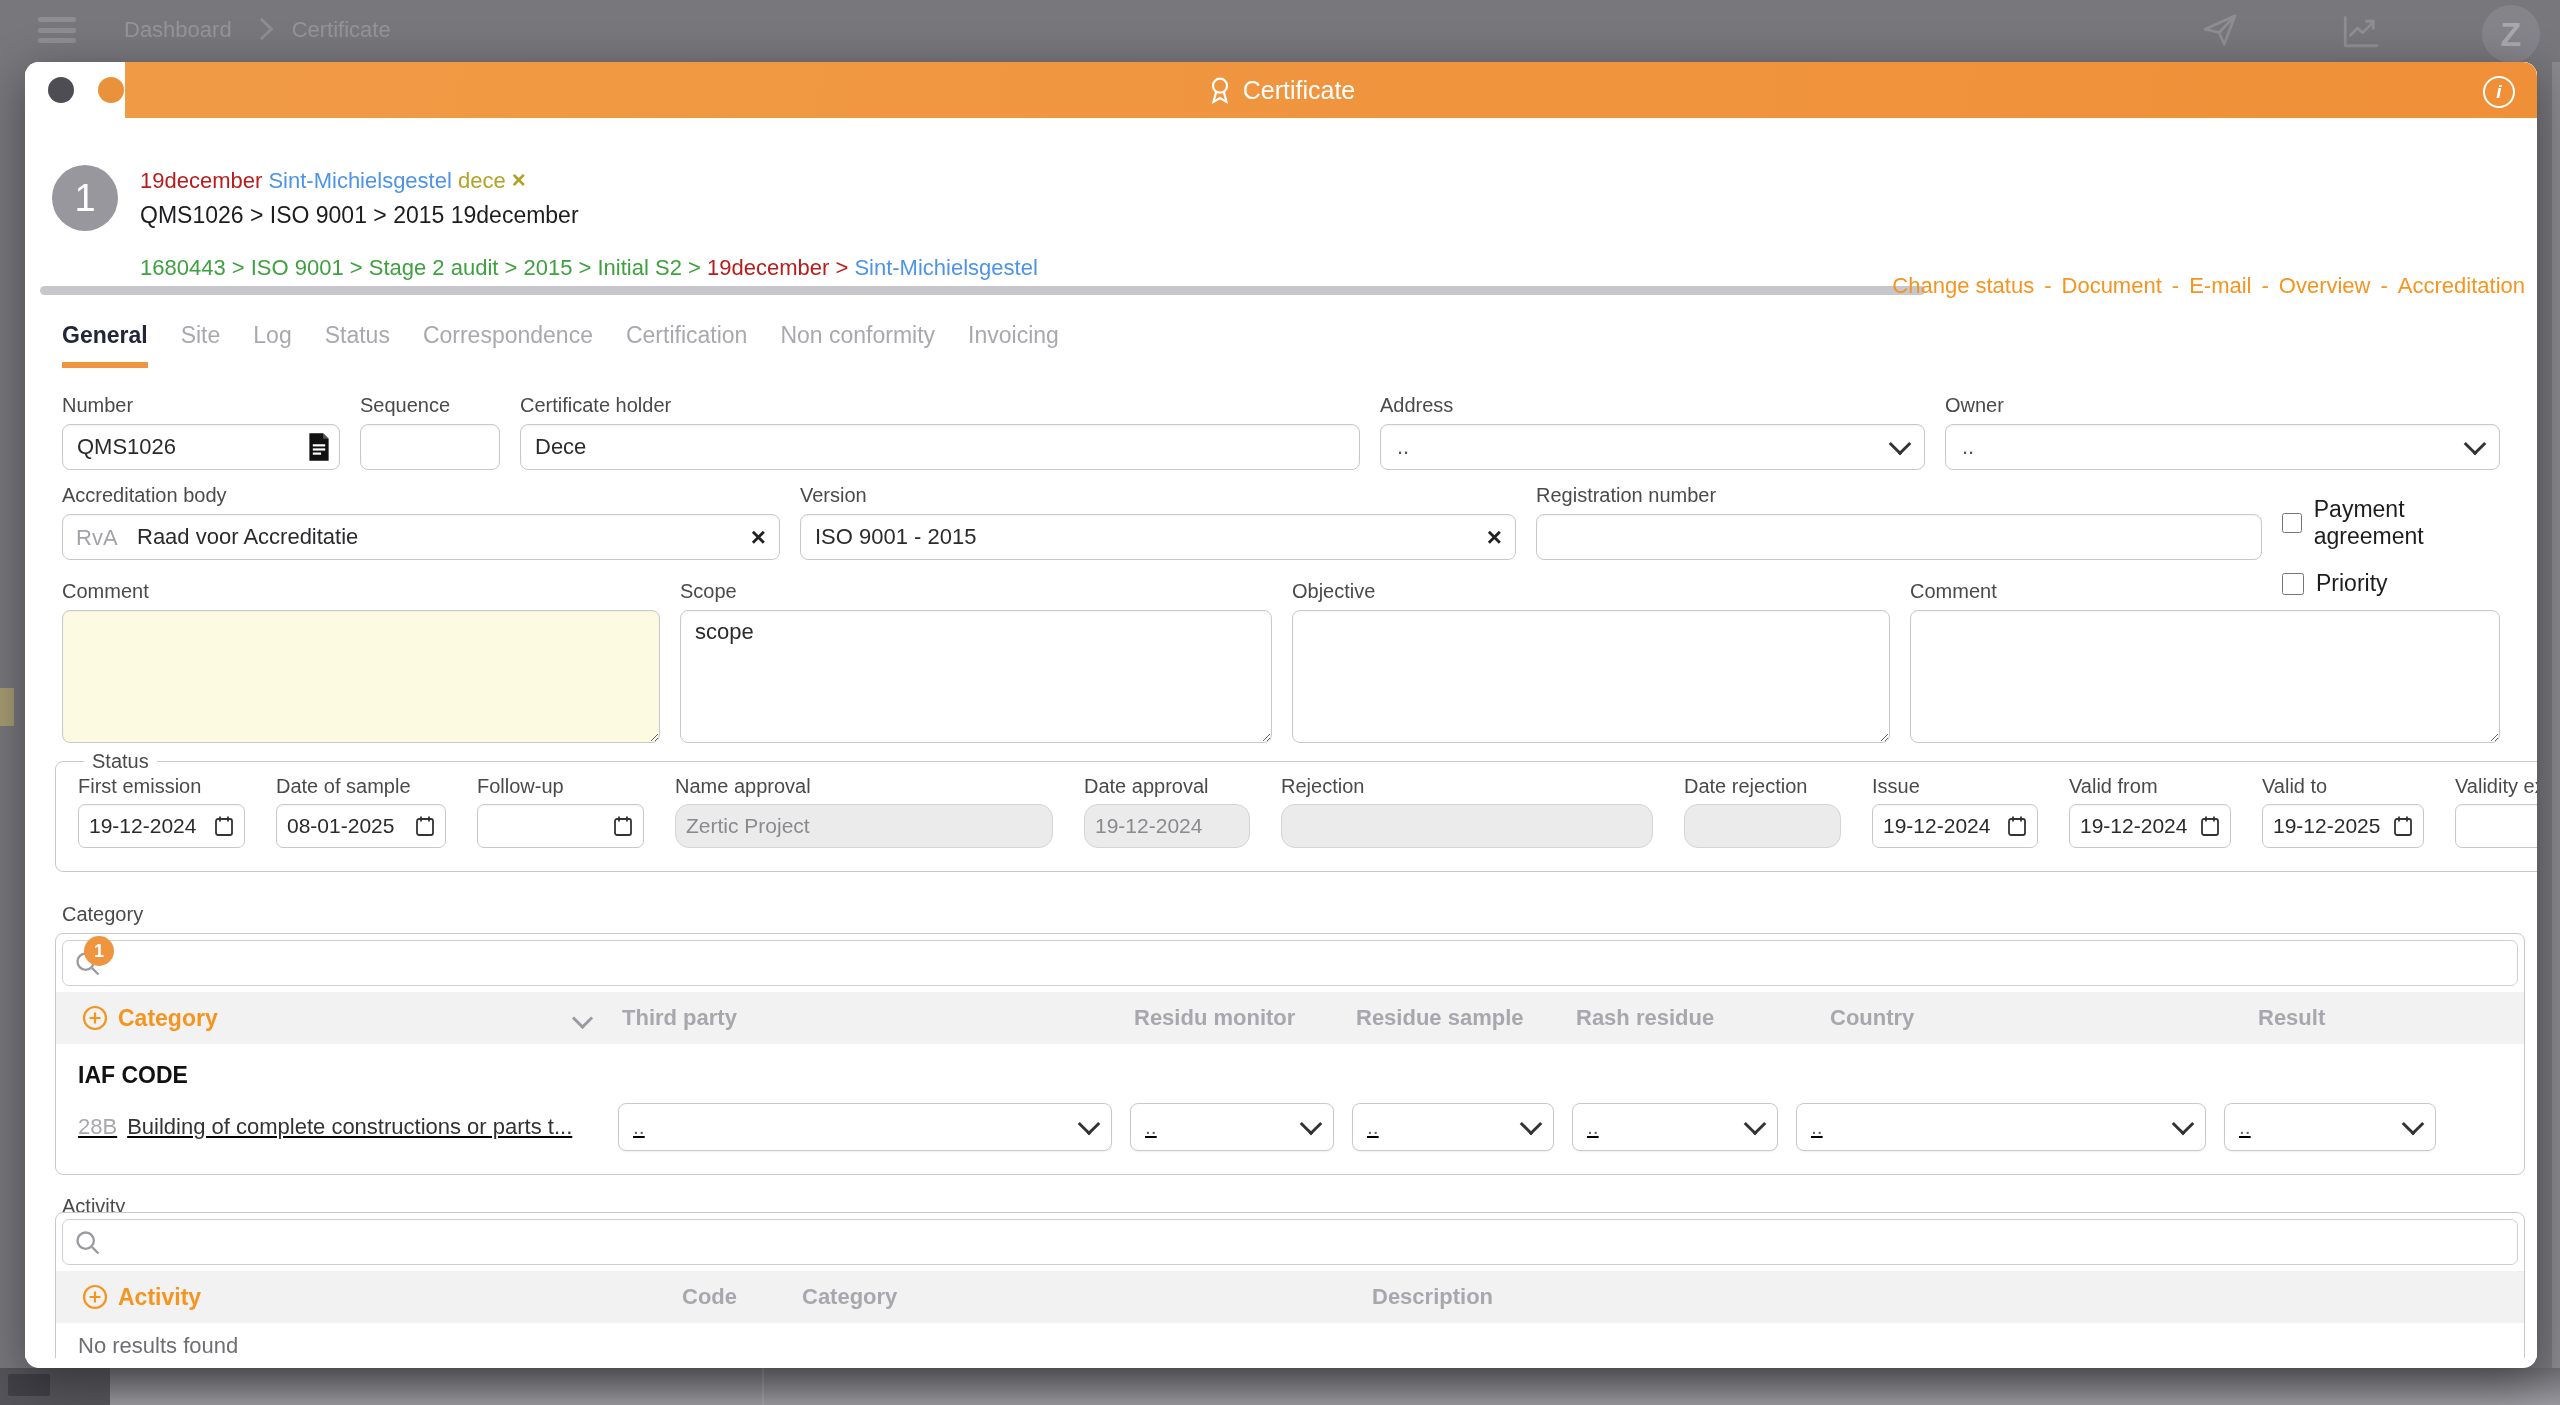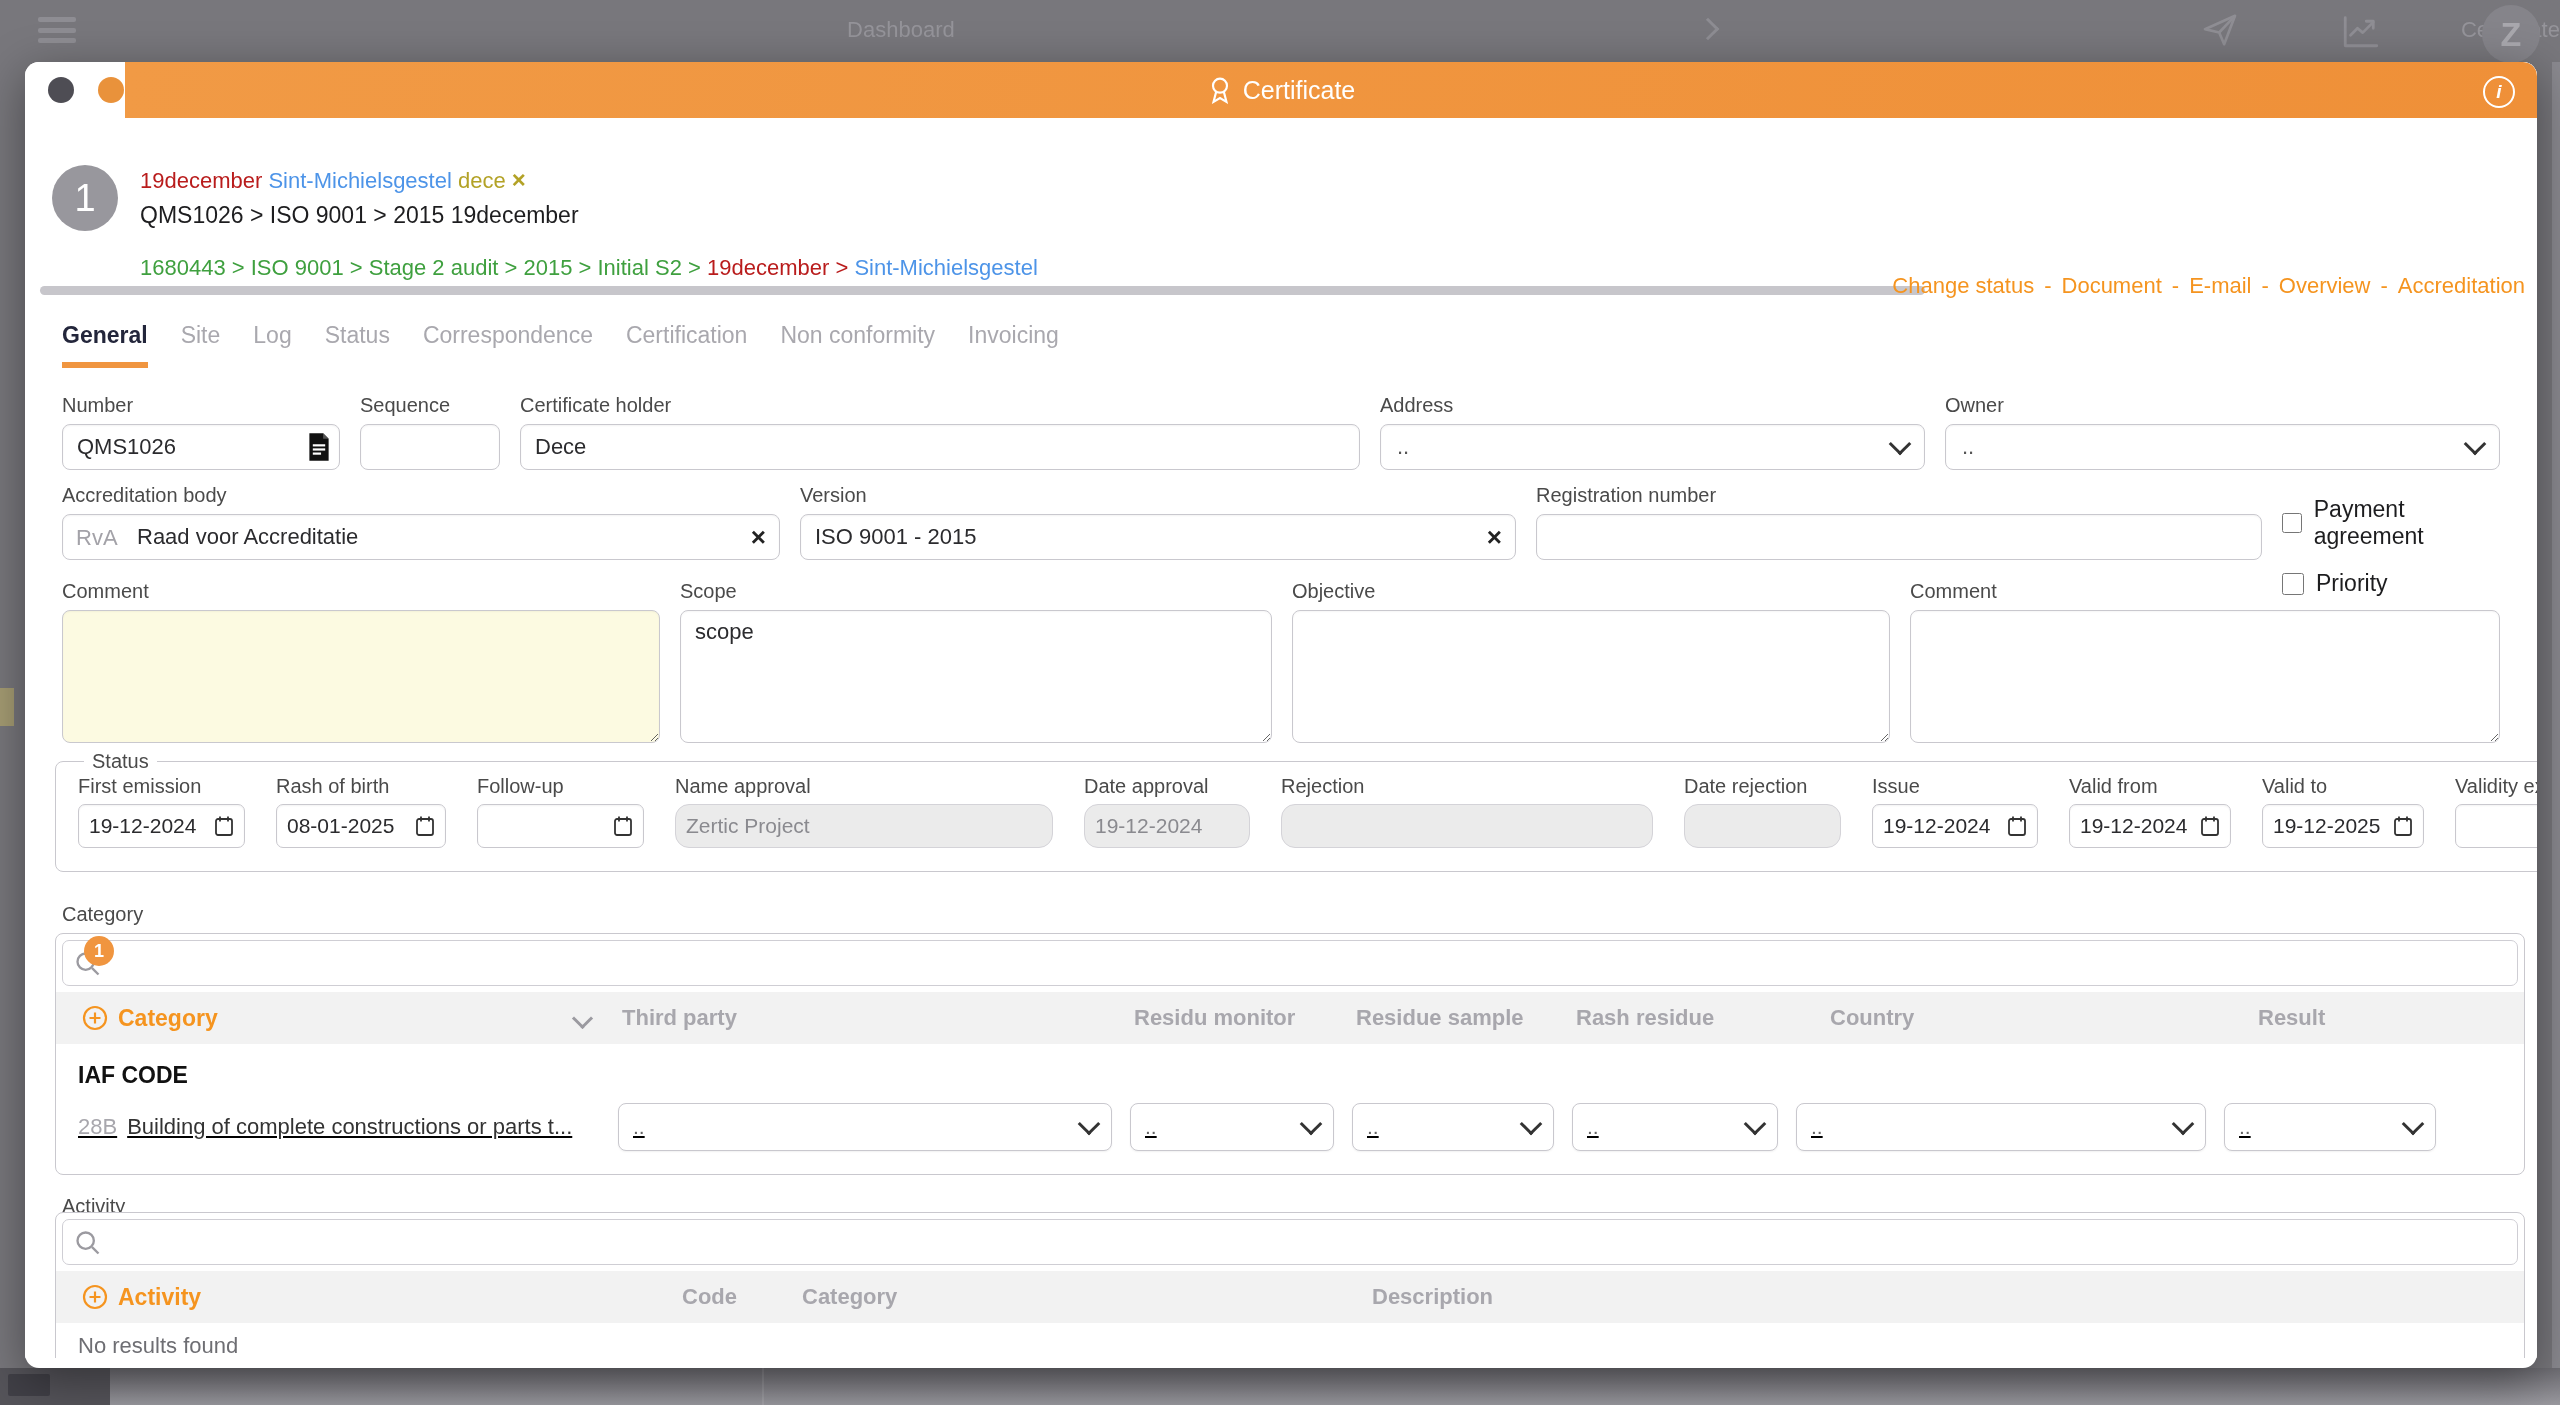--- a/index.html
+++ b/index.html
@@ -1,19 +1,19 @@
 <!DOCTYPE html>
 <html><head>
 <meta charset="utf-8">
 <style>
   html,body{margin:0;padding:0;background:#5c5b60;}
   .page{position:relative;width:2560px;height:1405px;background:#78777C;overflow:hidden;
         font-family:"Liberation Sans","DejaVu Sans",sans-serif;-webkit-font-smoothing:antialiased;}
   
-  .topbar{position:absolute;left:8px;top:0;right:0;height:60px;display:flex;align-items:center;color:#97969C;justify-content:space-between;}
+  .topbar{position:absolute;left:8px;top:0;right:0;height:60px;display:flex;align-items:center;color:#97969C;}
   .hamburger{width:38px;height:26px;margin-left:30px;display:flex;flex-direction:column;justify-content:space-between;cursor:pointer;}
   .hamburger i{display:block;height:5px;background:#8E8D93;border-radius:2px;}
   .crumb{font-size:22px;color:#95949A;margin-left:48px;}
   .crumb-sep{display:inline-block;width:13px;height:13px;border-top:3px solid #8E8D93;border-right:3px solid #8E8D93;
              transform:rotate(45deg);margin:0 22px 2px 22px;}
   .top-icons{position:absolute;right:20px;top:0;height:60px;display:flex;align-items:center;gap:100px;}
   .avatar{width:58px;height:58px;border-radius:50%;background:#85848A;color:#A9A8AE;display:flex;align-items:center;
           justify-content:center;font-size:34px;font-weight:bold;margin-top:8px;}
   .tanbox{position:absolute;left:0;top:688px;width:14px;height:38px;background:#A59C73;}
   .right-scroll{position:absolute;right:0;top:62px;bottom:0;width:8px;background:#8A898F;}
@@ -303,21 +303,21 @@
             <div class="flabel">First emission</div>
             <div class="dateinput">
               <span class="dval">19-12-2024</span>
               <svg width="20" height="22" viewBox="0 0 20 22" fill="none" stroke="#333" stroke-width="1.8">
                   <rect x="2" y="4" width="16" height="16" rx="2"></rect>
                   <path d="M6 1.5 v5 M14 1.5 v5"></path>
                 </svg>
             </div>
           </div>
           <div class="sfield" style="width:170px;">
-            <div class="flabel">Rash of birth</div>
+            <div class="flabel">Date of sample</div>
             <div class="dateinput">
               <span class="dval">08-01-2025</span>
               <svg width="20" height="22" viewBox="0 0 20 22" fill="none" stroke="#333" stroke-width="1.8">
                   <rect x="2" y="4" width="16" height="16" rx="2"></rect>
                   <path d="M6 1.5 v5 M14 1.5 v5"></path>
                 </svg>
             </div>
           </div>
           <div class="sfield" style="width:167px;">
             <div class="flabel">Follow-up</div>

